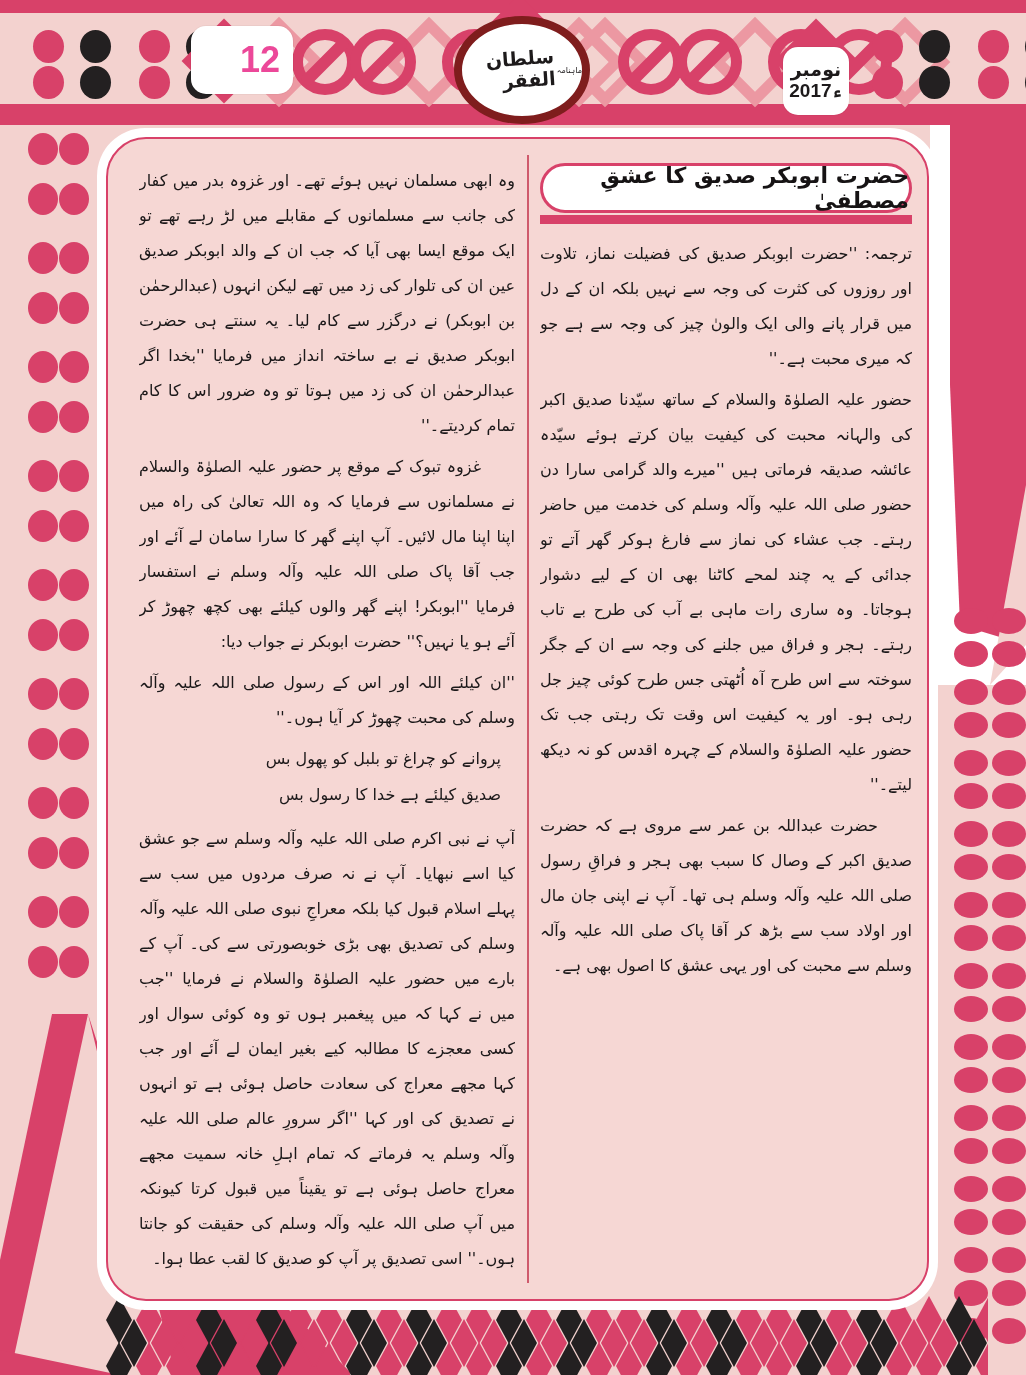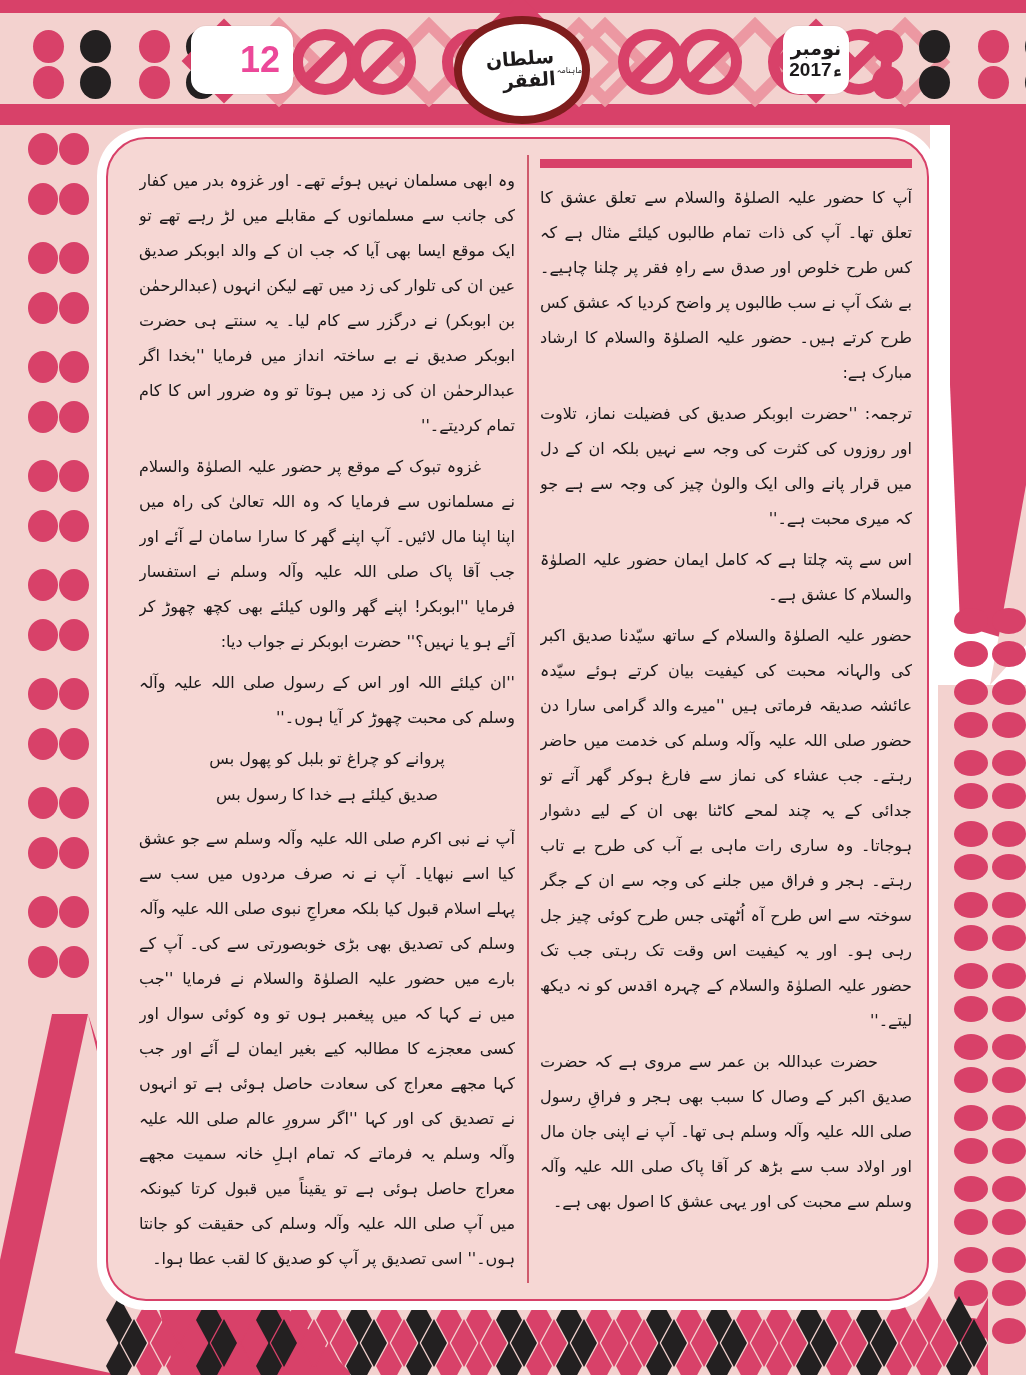--- a/index.html
+++ b/index.html
@@ -13,21 +13,21 @@
   #top-strip{left:0;top:0;width:1026px;height:13px;background:#d84169;z-index:4;}
   #header-band{left:0;top:104px;width:1026px;height:21px;background:#d84169;z-index:3;}
   .dot-group{z-index:4;width:200px;height:70px;}
   .dot{position:absolute;border-radius:50%;width:31px;height:33px;}
   
   .badge{z-index:5;width:90px;height:80px;}
   .badge .diamond{position:absolute;background:#d84169;width:60px;height:60px;left:14px;top:9px;transform:rotate(45deg);}
   .badge .white-box{position:absolute;left:11px;top:4px;width:66px;height:68px;background:#fff;border-radius:15px;
     display:flex;flex-direction:column;align-items:center;justify-content:center;box-shadow:0 0 0 1px rgba(0,0,0,.03);}
   #page-badge .white-box{font:bold 36px "Liberation Sans",sans-serif;color:#ec4899;padding-left:36px;}
-  #date-badge .white-box{font-weight:bold;color:#1d1a1b;line-height:1.05;}
+  #date-badge .white-box{font-weight:bold;color:#1d1a1b;line-height:1.05;margin-top:21px;}
   #date-badge .month{font-size:19px;}
   #date-badge .year{font:bold 19px "Liberation Sans",sans-serif;}
   
   .chain{z-index:3;display:flex;align-items:center;height:90px;}
   .chain .diamond-o{width:42px;height:42px;border:11px solid #ec98a2;transform:rotate(45deg);margin:0 -15px;}
   .chain .ring{position:relative;width:44px;height:44px;border:11px solid #d84169;border-radius:50%;margin:0 -4px;z-index:1;}
   .chain .ring::after{content:"";position:absolute;left:16px;top:-8px;width:12px;height:60px;background:#d84169;border-radius:5px;transform:rotate(45deg);}
   
   #logo-wrap{left:452px;top:10px;width:132px;height:104px;z-index:6;}
   #logo-diamond{position:absolute;left:39px;top:-4px;width:56px;height:56px;background:#d84169;transform:rotate(45deg);}
@@ -52,21 +52,21 @@
   #left-col{left:31px;top:24px;width:376px;height:1126px;}
   .col p{margin:0 0 6px 0;font-size:16px;line-height:35px;text-align:justify;}
   .col p.indent{text-indent:34px;}
   
   #heading-box{margin:6px 0 0 0;background:#fff;border:3px solid #d84169;border-radius:26px;height:44px;
     display:flex;align-items:center;justify-content:center;direction:rtl;}
   #heading-box span{font-size:22px;font-weight:bold;color:#161314;}
   #heading-underline{height:9px;background:#d84169;margin:2px -8px 12px -8px;border-radius:2px;}
   
   .verse{margin:2px 0 8px 0;text-align:center;font-size:16px;line-height:36px;font-weight:500;}
-  .verse .vline{display:flex;justify-content:center;padding:0 14px;direction:rtl;}
+  .verse .vline{display:flex;justify-content:flex-start;padding:0 14px;direction:rtl;}
 </style>
 </head>
 <body>
 
 <div id="page">
 
   <svg class="corner" style="left:0;top:1010px;" width="350" height="365" viewBox="0 0 350 365">
     <polygon points="52,4 88,4 10,365 0,365 0,250" fill="#d84169"></polygon>
     <polygon points="88,4 132,140 350,362 350,365 175,365" fill="#d84169"></polygon>
     <polygon points="0,340 120,365 0,365" fill="#d84169"></polygon>
@@ -314,24 +314,25 @@
       <span class="month">نومبر</span>
       <span class="year">2017ء</span>
     </div>
   </div>
 
   <div class="abs" id="frame">
     <div id="frame-inner">
       <div id="col-divider"></div>
 
       <div class="col" id="right-col">
+        <div id="heading-box">
+          <span>حضرت ابوبکر صدیق کا عشقِ مصطفیٰ</span>
+        </div>
         <div id="heading-underline"></div>
-        <p>آپ کا حضور علیہ الصلوٰۃ والسلام سے تعلق عشق کا تعلق تھا۔ آپ کی ذات تمام طالبوں کیلئے مثال ہے کہ کس طرح خلوص اور صدق سے راہِ فقر پر چلنا چاہیے۔ بے شک آپ نے سب طالبوں پر واضح کردیا کہ عشق کس طرح کرتے ہیں۔ حضور علیہ الصلوٰۃ والسلام کا ارشاد مبارک ہے:</p>
         <p>ترجمہ: ''حضرت ابوبکر صدیق کی فضیلت نماز، تلاوت اور روزوں کی کثرت کی وجہ سے نہیں بلکہ ان کے دل میں قرار پانے والی ایک والوںٰ چیز کی وجہ سے ہے جو کہ میری محبت ہے۔''</p>
-        <p>اس سے پتہ چلتا ہے کہ کامل ایمان حضور علیہ الصلوٰۃ والسلام کا عشق ہے۔</p>
         <p>حضور علیہ الصلوٰۃ والسلام کے ساتھ سیّدنا صدیق اکبر کی والہانہ محبت کی کیفیت بیان کرتے ہوئے سیّدہ عائشہ صدیقہ فرماتی ہیں ''میرے والد گرامی سارا دن حضور صلی اللہ علیہ وآلہ وسلم کی خدمت میں حاضر رہتے۔ جب عشاء کی نماز سے فارغ ہوکر گھر آتے تو جدائی کے یہ چند لمحے کاٹنا بھی ان کے لیے دشوار ہوجاتا۔ وہ ساری رات ماہی بے آب کی طرح بے تاب رہتے۔ ہجر و فراق میں جلنے کی وجہ سے ان کے جگر سوختہ سے اس طرح آہ اُٹھتی جس طرح کوئی چیز جل رہی ہو۔ اور یہ کیفیت اس وقت تک رہتی جب تک حضور علیہ الصلوٰۃ والسلام کے چہرہ اقدس کو نہ دیکھ لیتے۔''</p>
         <p class="indent">حضرت عبداللہ بن عمر سے مروی ہے کہ حضرت صدیق اکبر کے وصال کا سبب بھی ہجر و فراقِ رسول صلی اللہ علیہ وآلہ وسلم ہی تھا۔ آپ نے اپنی جان مال اور اولاد سب سے بڑھ کر آقا پاک صلی اللہ علیہ وآلہ وسلم سے محبت کی اور یہی عشق کا اصول بھی ہے۔</p>
 
       </div>
 
       <div class="col" id="left-col">
         <p>وہ ابھی مسلمان نہیں ہوئے تھے۔ اور غزوہ بدر میں کفار کی جانب سے مسلمانوں کے مقابلے میں لڑ رہے تھے تو ایک موقع ایسا بھی آیا کہ جب ان کے والد ابوبکر صدیق عین ان کی تلوار کی زد میں تھے لیکن انہوں (عبدالرحمٰن بن ابوبکر) نے درگزر سے کام لیا۔ یہ سنتے ہی حضرت ابوبکر صدیق نے بے ساختہ انداز میں فرمایا ''بخدا اگر عبدالرحمٰن ان کی زد میں ہوتا تو وہ ضرور اس کا کام تمام کردیتے۔''</p>
         <p class="indent">غزوہ تبوک کے موقع پر حضور علیہ الصلوٰۃ والسلام نے مسلمانوں سے فرمایا کہ وہ اللہ تعالیٰ کی راہ میں اپنا اپنا مال لائیں۔ آپ اپنے گھر کا سارا سامان لے آئے اور جب آقا پاک صلی اللہ علیہ وآلہ وسلم نے استفسار فرمایا ''ابوبکر! اپنے گھر والوں کیلئے بھی کچھ چھوڑ کر آئے ہو یا نہیں؟'' حضرت ابوبکر نے جواب دیا:</p>
         <p>''ان کیلئے اللہ اور اس کے رسول صلی اللہ علیہ وآلہ وسلم کی محبت چھوڑ کر آیا ہوں۔''</p>
         <div class="verse">

